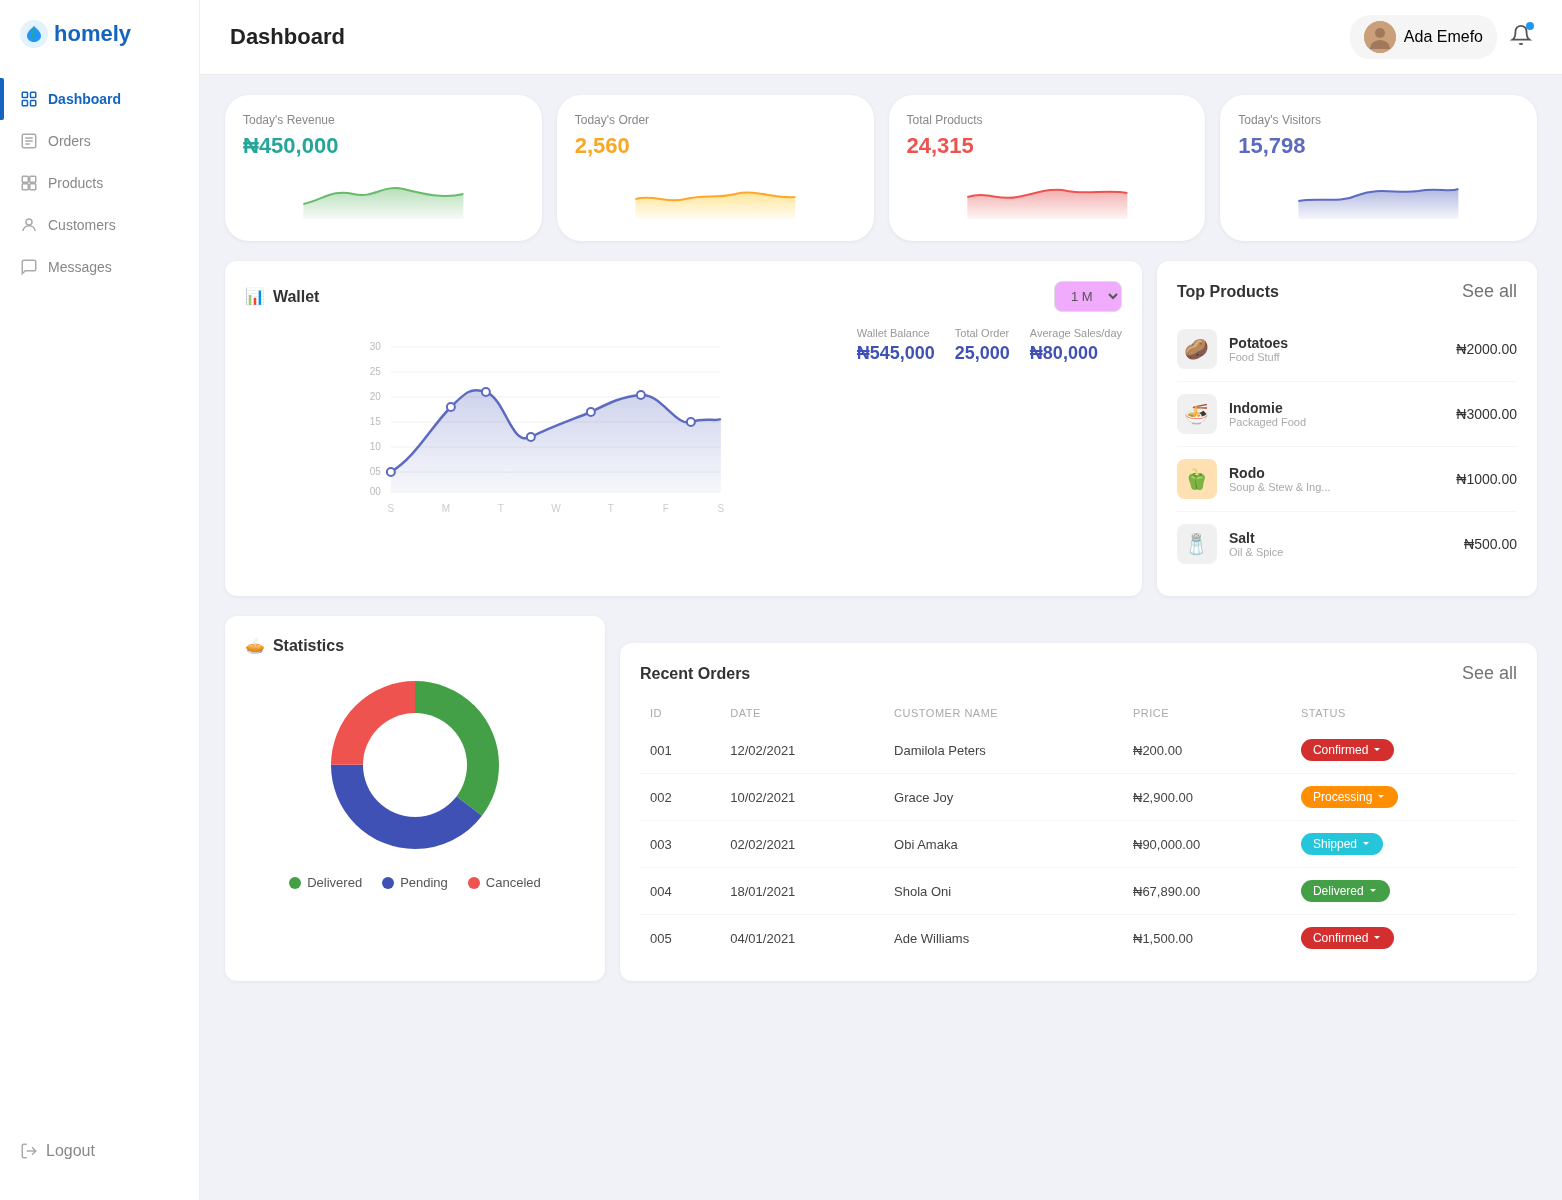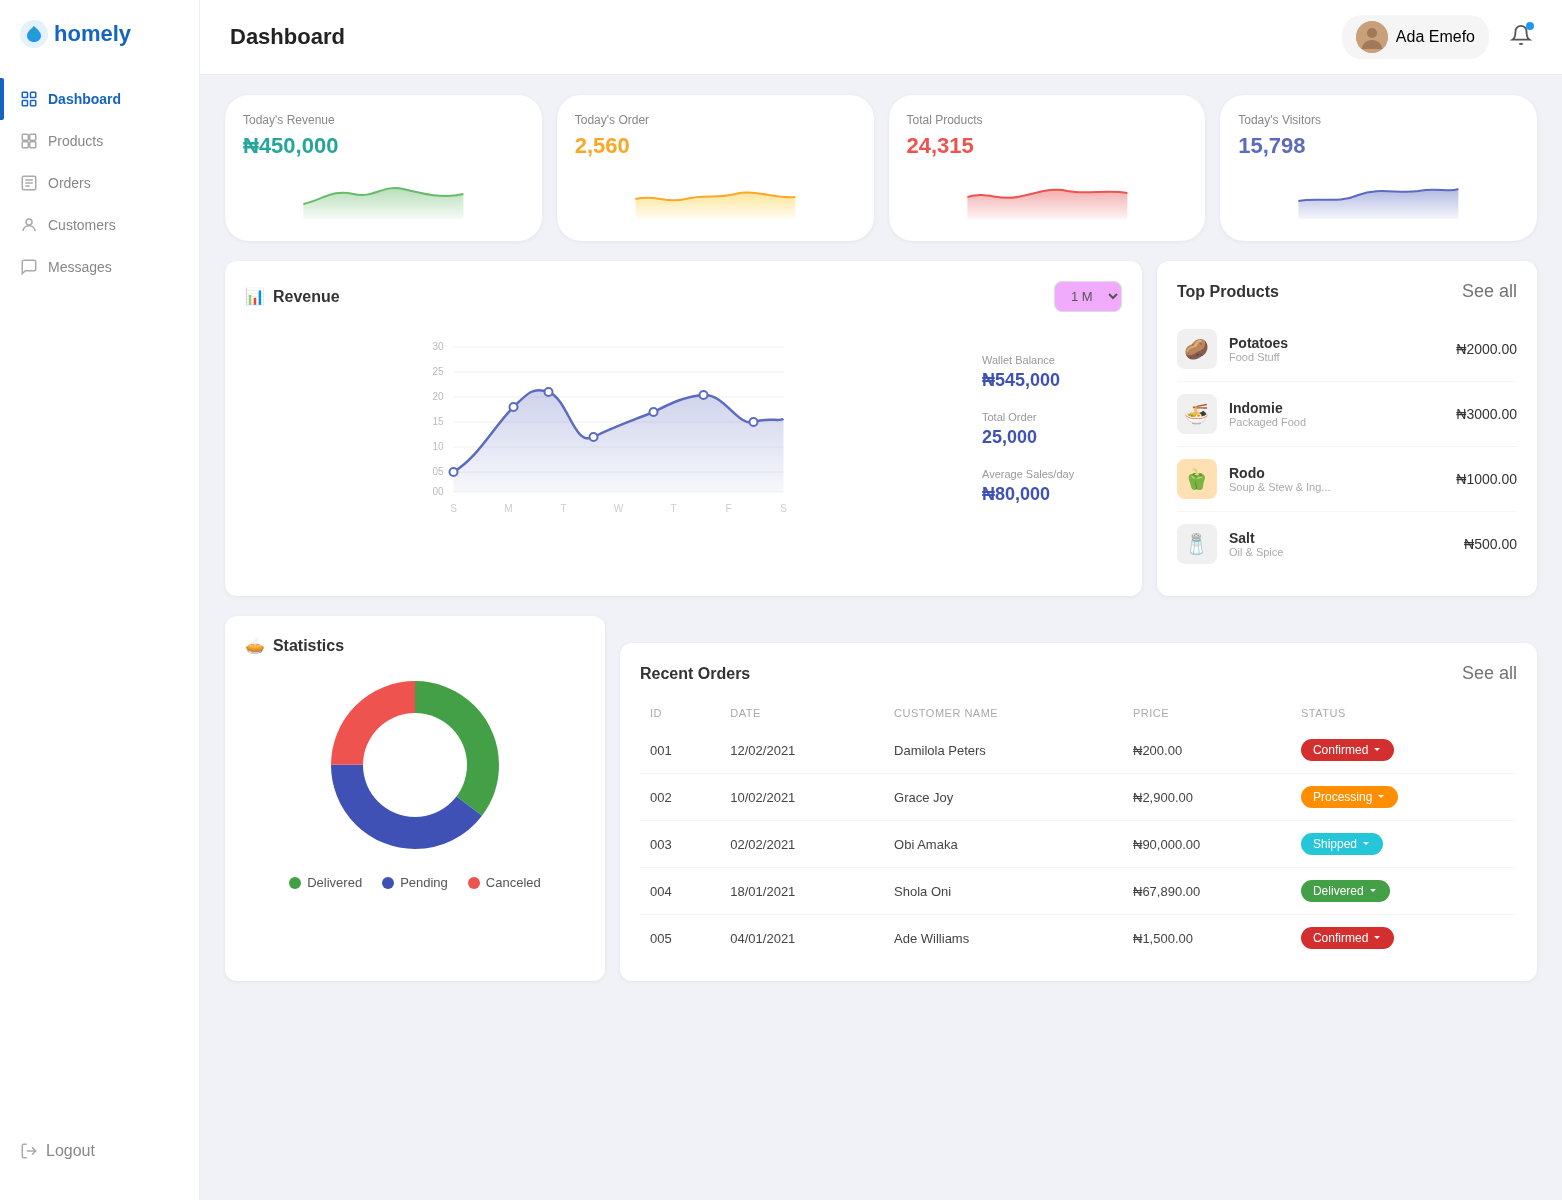--- a/index.html
+++ b/index.html
@@ -13,21 +13,21 @@
     .nav-item.active { color: #1565c0; font-weight: 600; }
     .nav-item.active::before { content: ''; position: absolute; left: 0; top: 0; bottom: 0; width: 4px; background: #1565c0; border-radius: 0 2px 2px 0; }
     .nav-item svg { width: 18px; height: 18px; }
     .nav-bottom { margin-top: auto; padding: 20px; }
     .logout-btn { display: flex; align-items: center; gap: 8px; color: #888; font-size: 16px; cursor: pointer; }
 
     
     .main { flex: 1; display: flex; flex-direction: column; overflow: hidden; }
     .header { background: #fff; padding: 15px 30px; display: flex; align-items: center; justify-content: space-between; border-bottom: 1px solid #eee; }
     .header-title { font-size: 22px; font-weight: 700; color: #222; }
-    .header-right { display: flex; align-items: center; gap: 21px; }
+    .header-right { display: flex; align-items: center; gap: 13px; }
     .user-info { display: flex; align-items: center; gap: 8px; background: #f5f5f5; padding: 6px 14px; border-radius: 20px; }
     .avatar { width: 32px; height: 32px; border-radius: 50%; background: #c9a07a; overflow: hidden; display: flex; align-items: center; justify-content: center; font-size: 14px; }
     .bell-icon { position: relative; cursor: pointer; }
     .bell-dot { position: absolute; top: -2px; right: -2px; width: 8px; height: 8px; background: #2196F3; border-radius: 50%; }
 
     .content { flex: 1; overflow-y: auto; padding: 20px 25px; }
 
     
     .stats-row { display: grid; grid-template-columns: repeat(4, 1fr); gap: 15px; margin-bottom: 20px; }
     .stat-card { background: #fff; border-radius: 24px; padding: 18px; box-shadow: 0 1px 4px rgba(0,0,0,0.06); }
@@ -40,21 +40,21 @@
     .mini-chart { height: 50px; width: 100%; }
 
     
     .mid-row { display: grid; grid-template-columns: 1fr 380px; gap: 15px; margin-bottom: 20px; }
     .revenue-card { background: #fff; border-radius: 12px; padding: 20px; box-shadow: 0 1px 4px rgba(0,0,0,0.06); }
     .card-header { display: flex; align-items: center; justify-content: space-between; margin-bottom: 15px; }
     .card-title { font-size: 16px; font-weight: 600; color: #333; display: flex; align-items: center; gap: 8px; }
     .period-select { border: 1px solid #ddd; border-radius: 8px; padding: 6px 12px; font-size: 13px; color: #555; cursor: pointer; background: #f0abfc; }
     .chart-area { display: flex; gap: 20px; }
     .chart-svg-wrap { flex: 1; }
-    .chart-stats { display: flex; flex-direction: column; justify-content: center; gap: 20px; min-width: 140px; }
+    .chart-stats { display: flex; flex-direction: row; justify-content: center; gap: 20px; min-width: 140px; }
     .chart-stat-label { font-size: 11px; color: #999; margin-bottom: 4px; }
     .chart-stat-value { font-size: 18px; font-weight: 700; }
     .chart-stat-value.blue { color: #3f51b5; }
     .y-axis-label { font-size: 10px; fill: #bbb; }
 
     
     .top-products-card { background: #fff; border-radius: 12px; padding: 20px; box-shadow: 0 1px 4px rgba(0,0,0,0.06); }
     .see-all { color: #737373; font-size: 18px; cursor: pointer; font-weight: 500; }
     .product-item { display: flex; align-items: center; padding: 12px 0; border-bottom: 1px solid #f5f5f5; }
     .product-item:last-child { border-bottom: none; }
@@ -106,33 +106,33 @@
       <svg viewBox="0 0 24 24" fill="none" stroke="#1565c0" stroke-width="2">
           <rect x="3" y="3" width="7" height="7" rx="1"></rect>
           <rect x="14" y="3" width="7" height="7" rx="1"></rect>
           <rect x="3" y="14" width="7" height="7" rx="1"></rect>
           <rect x="14" y="14" width="7" height="7" rx="1"></rect>
         </svg>
       <span>Dashboard</span>
     </div>
     <div class="nav-item">
       <svg viewBox="0 0 24 24" fill="none" stroke="#aaa" stroke-width="2">
+          <rect x="3" y="3" width="18" height="18" rx="2"></rect>
+          <path d="M7 8h10M7 12h10M7 16h6"></path>
+        </svg>
+      <span>Orders</span>
+    </div>
+    <div class="nav-item">
+      <svg viewBox="0 0 24 24" fill="none" stroke="#aaa" stroke-width="2">
           <rect x="3" y="3" width="8" height="8" rx="1"></rect>
           <rect x="13" y="3" width="8" height="8" rx="1"></rect>
           <rect x="3" y="13" width="8" height="8" rx="1"></rect>
           <rect x="13" y="13" width="8" height="8" rx="1"></rect>
         </svg>
       <span>Products</span>
-    </div>
-    <div class="nav-item">
-      <svg viewBox="0 0 24 24" fill="none" stroke="#aaa" stroke-width="2">
-          <rect x="3" y="3" width="18" height="18" rx="2"></rect>
-          <path d="M7 8h10M7 12h10M7 16h6"></path>
-        </svg>
-      <span>Orders</span>
     </div>
     <div class="nav-item">
       <svg viewBox="0 0 24 24" fill="none" stroke="#aaa" stroke-width="2">
           <circle cx="12" cy="8" r="4"></circle>
           <path d="M4 20c0-4 3.6-7 8-7s8 3 8 7"></path>
         </svg>
       <span>Customers</span>
     </div>
     <div class="nav-item">
       <svg viewBox="0 0 24 24" fill="none" stroke="#aaa" stroke-width="2">
@@ -236,21 +236,21 @@
         </svg>
       </div>
     </div>
 
     <div class="mid-row">
 
       <div class="revenue-card">
         <div class="card-header">
           <div class="card-title">
             <span>📊</span>
-            <span>Revenue</span>
+            <span>Wallet</span>
           </div>
           <select class="period-select">
             <option>1 M</option>
             <option>3 M</option>
             <option>6 M</option>
             <option>1 Y</option>
           </select>
         </div>
         <div class="chart-area">
           <div class="chart-svg-wrap">

